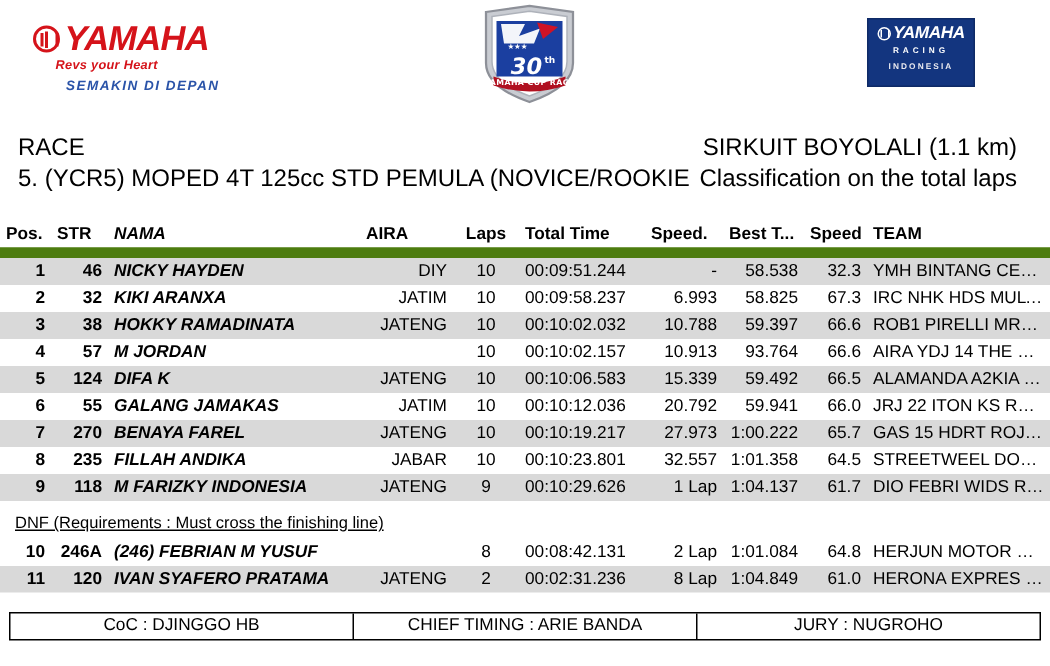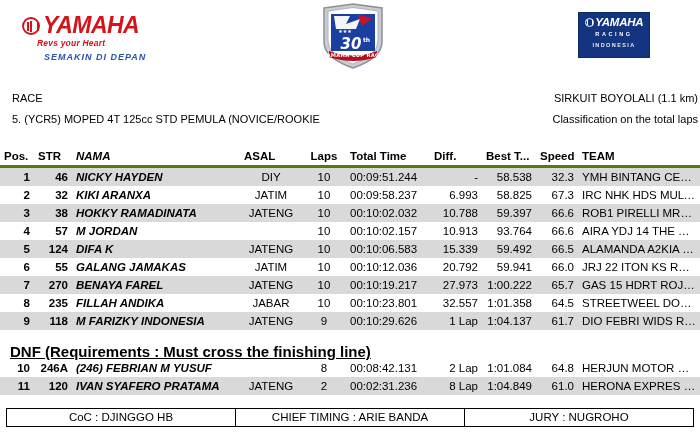--- a/index.html
+++ b/index.html
@@ -124,80 +124,80 @@
   }
 
   
   .title-block {
     position: absolute; top: 88px; left: 0;
     width: 700px;
   }
   .title-line {
     display: flex; justify-content: space-between;
     align-items: baseline;
-    padding: 0 0 0 12px;
-    font-size: 11px;
+    padding: 0 20px 0 12px;
+    font-size: 16px;
     line-height: 21px;
     white-space: nowrap;
   }
   .title-line .right { padding-right: 2px; }
 
   
   .results {
     position: absolute; top: 148px; left: 0;
     width: 700px;
   }
   table.grid {
     width: 700px;
     border-collapse: collapse;
     table-layout: fixed;
     font-size: 11.5px;
   }
   table.grid th {
     font-weight: bold;
     font-size: 11.5px;
     padding: 2px 4px 3px 4px;
-    border-bottom: 3px solid #4d7c0f;
+    border-bottom: 7px solid #4d7c0f;
     white-space: nowrap;
     vertical-align: bottom;
   }
   table.grid td {
     padding: 2px 4px;
     white-space: nowrap;
     overflow: hidden;
     text-overflow: ellipsis;
     line-height: 14px;
     height: 14px;
   }
   tr.shaded td { background: #d9d9d9; }
   tr.data td.c-pos { font-weight: bold; }
   tr.data td.c-str { font-weight: bold; }
   tr.data td.c-nama { font-weight: bold; }
 
   .c-pos   { width: 34px;  text-align: right; padding-right: 6px; }
   .c-str   { width: 38px;  text-align: right; padding-right: 8px; }
   .c-nama  { width: 168px; text-align: left; font-style: italic; }
-  .c-asal  { width: 62px;  text-align: center; }
+  .c-asal  { width: 62px;  text-align: right; }
   .c-laps  { width: 44px;  text-align: center; }
   .c-time  { width: 84px;  text-align: left; }
   .c-diff  { width: 52px;  text-align: right; }
   .c-best  { width: 54px;  text-align: right; }
   .c-speed { width: 42px;  text-align: right; }
   .c-team  { width: 122px; text-align: left; }
 
   th.c-nama, th.c-asal, th.c-team { text-align: left; }
   th.c-laps { text-align: center; }
   th.c-time { text-align: left; }
   th.c-diff, th.c-best, th.c-speed { text-align: left; }
   th.c-pos, th.c-str { text-align: left; padding-left: 10px; }
 
   
   .dnf-head {
     position: absolute; left: 10px;
-    font-size: 15px; font-weight: bold;
+    font-size: 11px; font-weight: normal;
     text-decoration: underline;
     white-space: nowrap;
   }
 
   
   .best-time {
     position: absolute; top: 382px; left: 0;
     width: 700px; text-align: center;
     font-size: 11.5px; font-weight: bold;
     text-decoration: underline;
@@ -275,24 +275,24 @@
     </div>
   </div>
 
   <div class="results">
     <table class="grid">
       <thead>
         <tr>
           <th class="c-pos">Pos.</th>
           <th class="c-str">STR</th>
           <th class="c-nama">NAMA</th>
-          <th class="c-asal">ASAL</th>
+          <th class="c-asal">AIRA</th>
           <th class="c-laps">Laps</th>
           <th class="c-time">Total Time</th>
-          <th class="c-diff">Diff.</th>
+          <th class="c-diff">Speed.</th>
           <th class="c-best">Best T...</th>
           <th class="c-speed">Speed</th>
           <th class="c-team">TEAM</th>
         </tr>
       </thead>
       <tbody id="finishers-body">
           <tr class="data shaded">
             <td class="c-pos">1</td>
             <td class="c-str">46</td>
             <td class="c-nama">NICKY HAYDEN</td>

